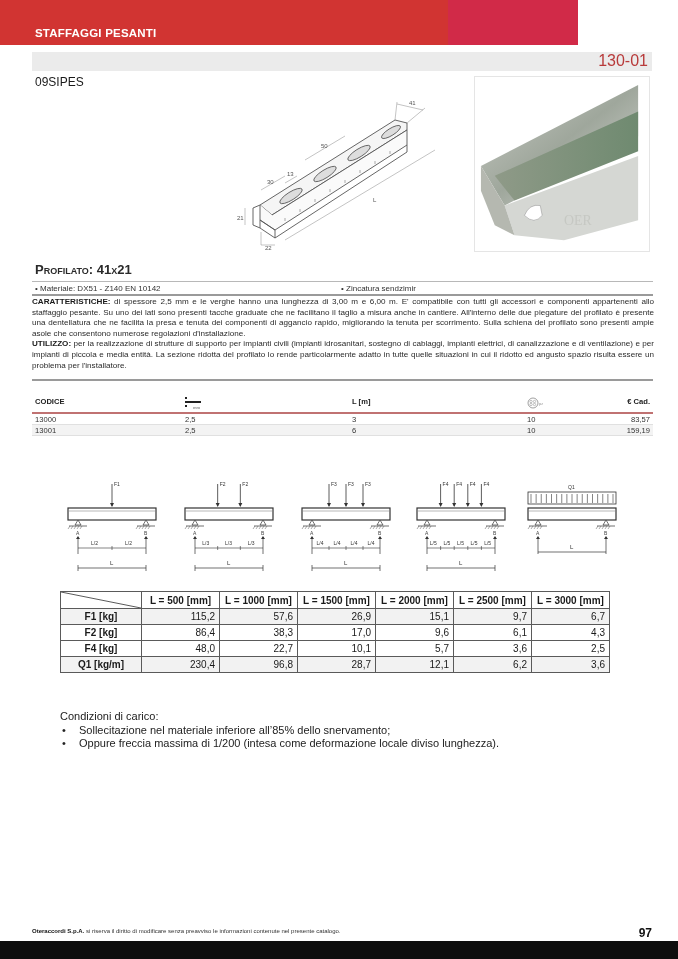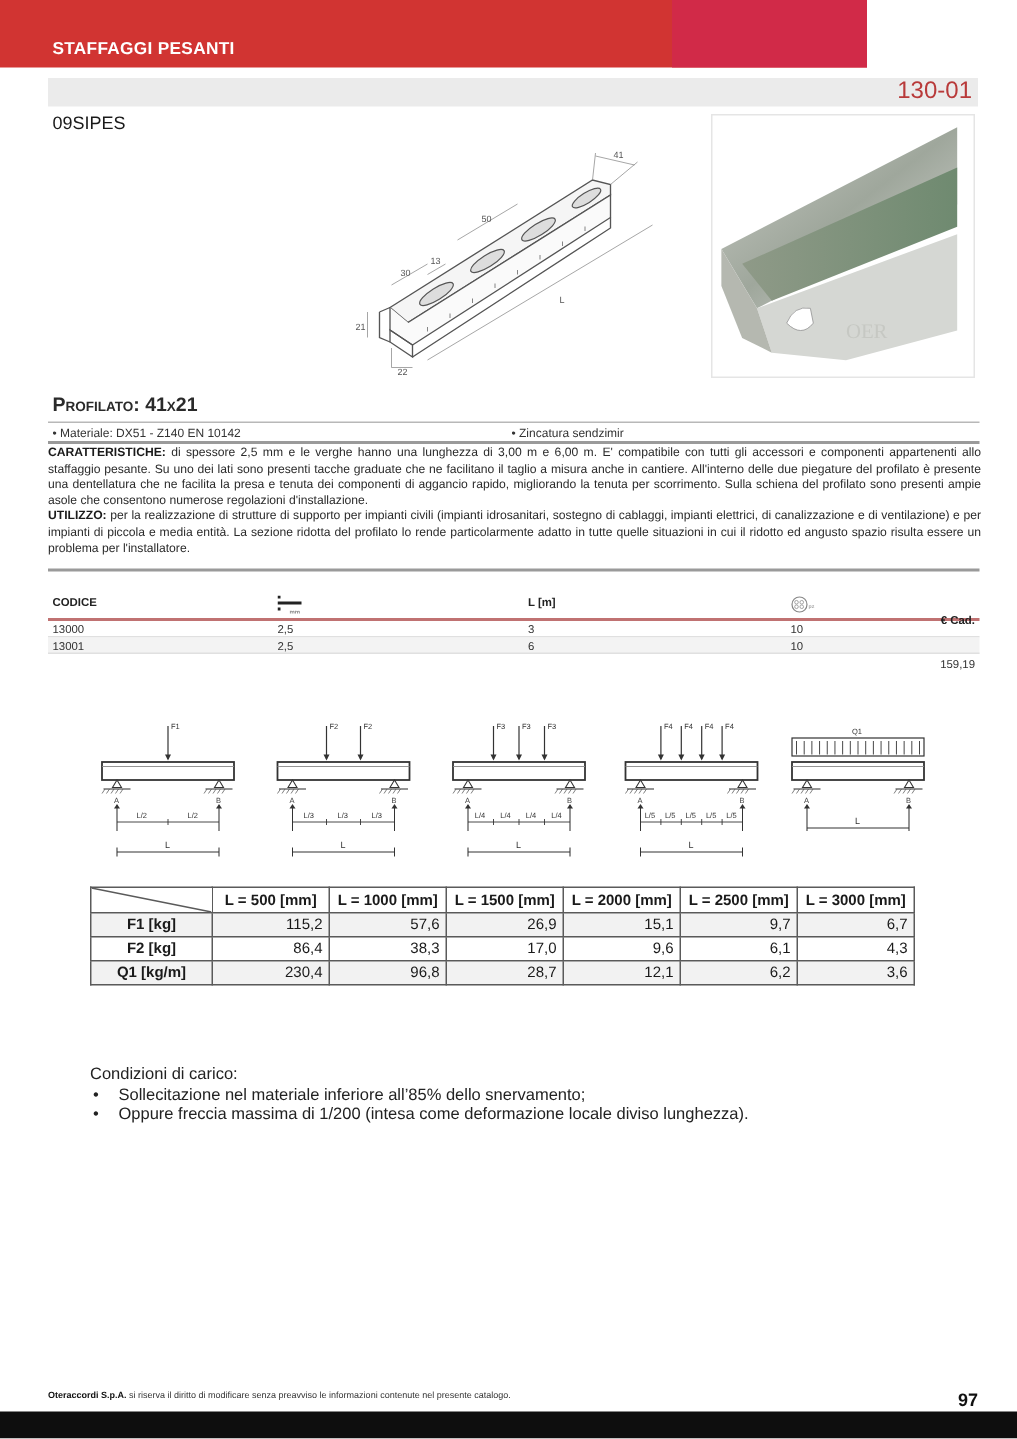--- a/index.html
+++ b/index.html
@@ -26,21 +26,21 @@
 
   .desc { position: absolute; left: 32px; top: 297px; width: 622px; font-size: 8.1px; line-height: 10.6px; color: #2a2a2a; text-align: justify; }
   .desc b { color: #1a1a1a; }
 
   .ptable { position: absolute; left: 32px; top: 394px; width: 621px; font-size: 7.6px; color: #333; }
   .ptable .hdr { position: relative; height: 20px; border-bottom: 2px solid #c07272; }
   .ptable .row { position: relative; height: 11px; border-bottom: 1px solid #e0e0e0; }
   .ptable .row:nth-child(odd) { background: #f3f3f3; }
   .ptable .c { position: absolute; top: 1px; white-space: nowrap; }
   .ptable .hdr .c { top: 3px; font-weight: bold; color: #222; }
-  .c1 { left: 3px; } .c2 { left: 153px; } .c3 { left: 320px; } .c4 { left: 495px; } .c5 { right: 3px; text-align: right; margin-top: 12px; }
+  .c1 { left: 3px; } .c2 { left: 153px; } .c3 { left: 320px; } .c4 { left: 495px; } .c5 { right: 3px; text-align: right; }
 
   .diagrams { position: absolute; left: 60px; top: 478px; width: 570px; height: 100px; }
 
   .ltable { position: absolute; left: 60px; top: 591px; border-collapse: collapse; font-size: 10px; }
   .ltable td, .ltable th { border: 1px solid #5a5a5a; height: 16px; padding: 0 4px; }
   .ltable th { font-weight: bold; text-align: center; background: #fff; white-space: nowrap; }
   .ltable td.lbl { font-weight: bold; text-align: center; width: 80px; }
   .ltable td.val { text-align: right; }
   .ltable tr.alt td { background: #f2f2f2; }
   .ltable th.corner { width: 80px; padding: 0; position: relative; }
@@ -424,20 +424,29 @@
       </tr>
       <tr>
         <td class="lbl">F2  [kg]</td>
         <td class="val">86,4</td>
         <td class="val">38,3</td>
         <td class="val">17,0</td>
         <td class="val">9,6</td>
         <td class="val">6,1</td>
         <td class="val">4,3</td>
       </tr>
+      <tr>
+        <td class="lbl">F4  [kg]</td>
+        <td class="val">48,0</td>
+        <td class="val">22,7</td>
+        <td class="val">10,1</td>
+        <td class="val">5,7</td>
+        <td class="val">3,6</td>
+        <td class="val">2,5</td>
+      </tr>
       <tr class="alt">
         <td class="lbl">Q1  [kg/m]</td>
         <td class="val">230,4</td>
         <td class="val">96,8</td>
         <td class="val">28,7</td>
         <td class="val">12,1</td>
         <td class="val">6,2</td>
         <td class="val">3,6</td>
       </tr>
     </tbody>

